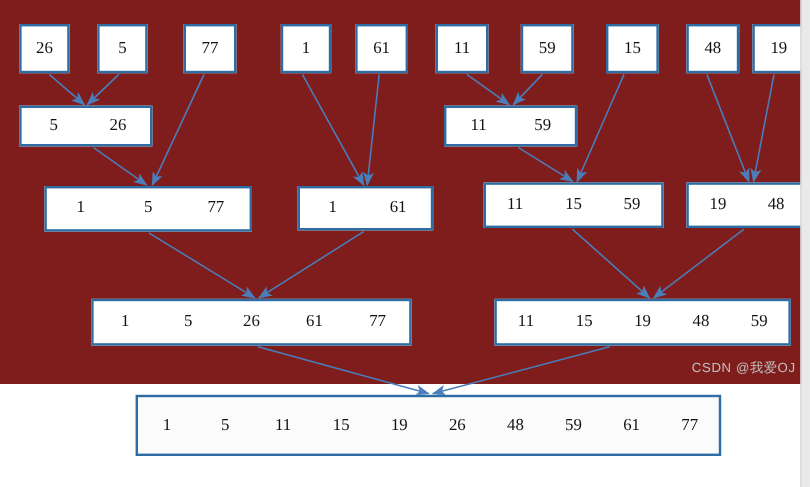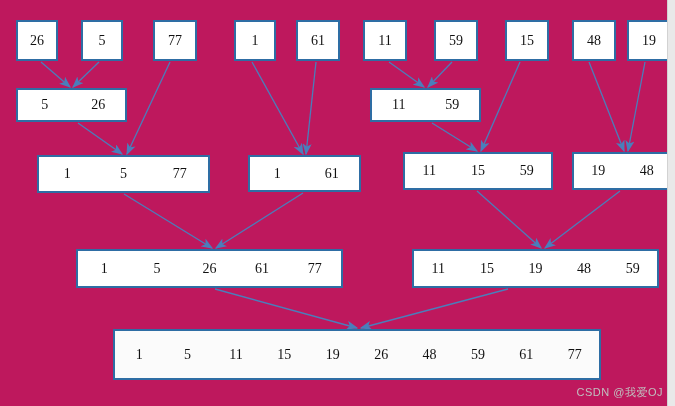--- a/index.html
+++ b/index.html
@@ -12,22 +12,22 @@
     background: #ffffff;
     font-family: "Liberation Serif", "DejaVu Serif", serif;
     overflow: hidden;
     position: relative;
   }
   #canvas {
     position: absolute;
     left: 0;
     top: 0;
     width: 675px;
-    height: 406px;
-    background: #be185d;
+    height: 320px;
+    background: #7f1d1d;
   }
   #arrow-layer {
     position: absolute;
     left: 0;
     top: 0;
     width: 675px;
     height: 406px;
     pointer-events: none;
   }
   .node {

